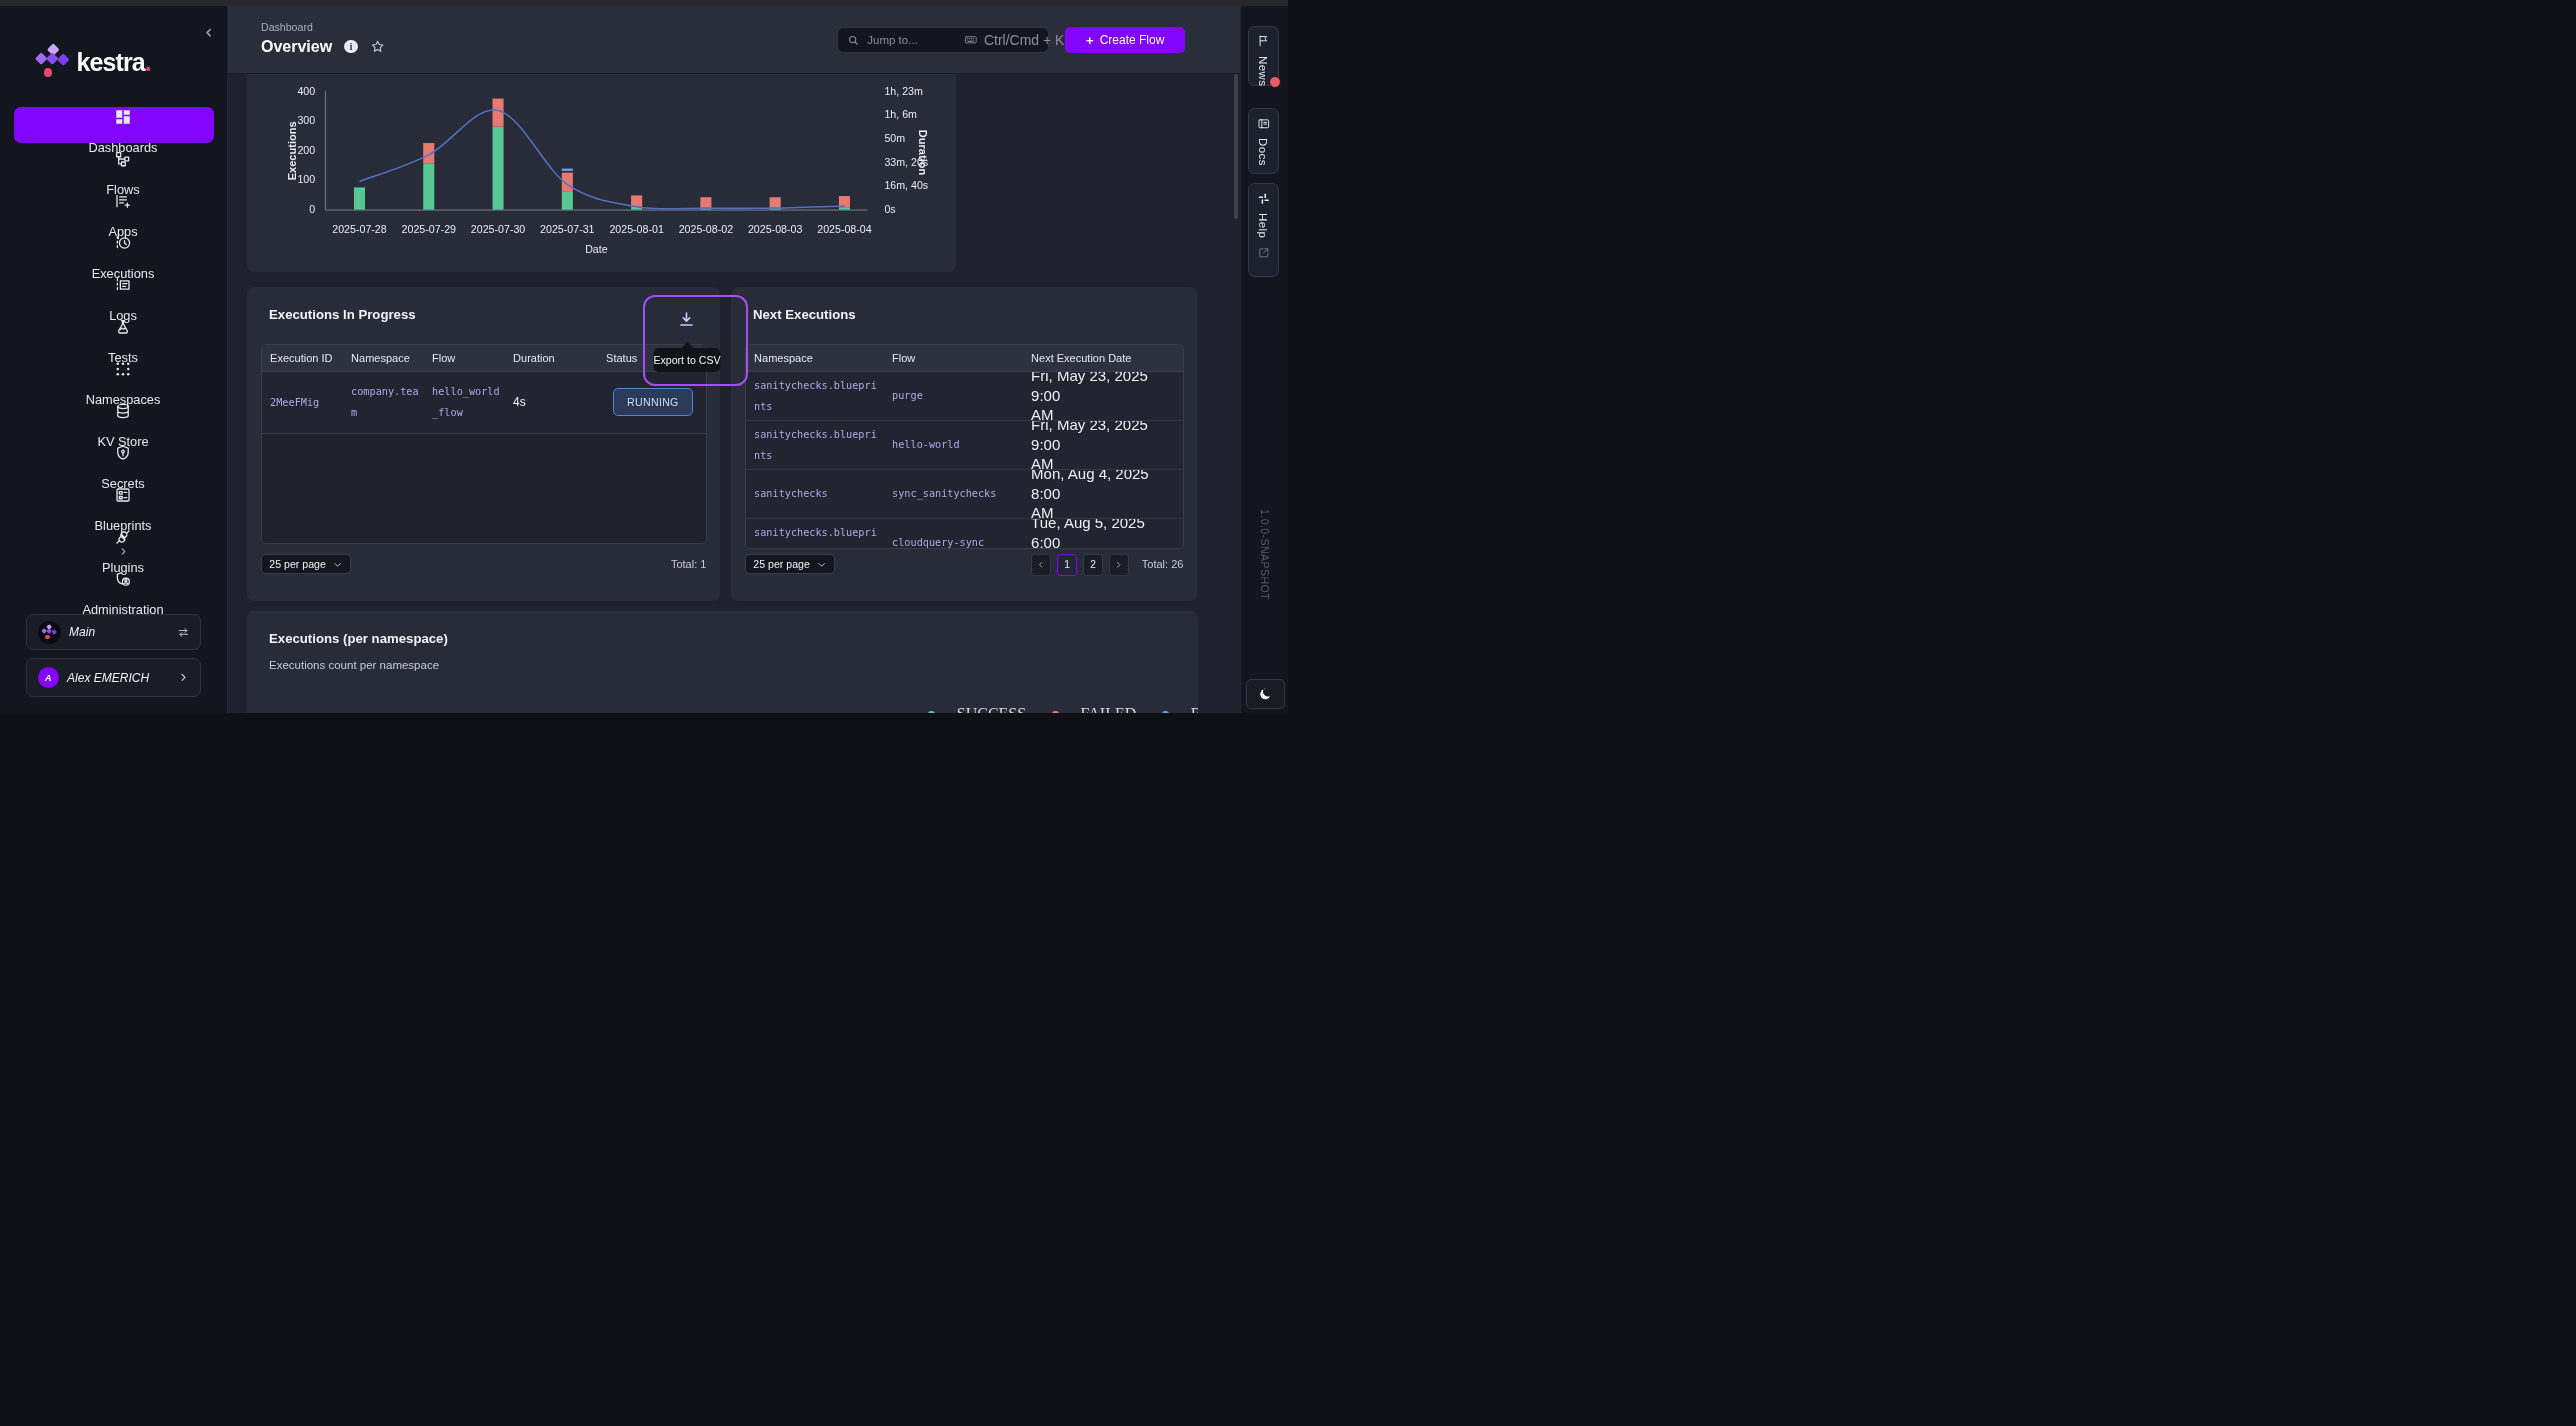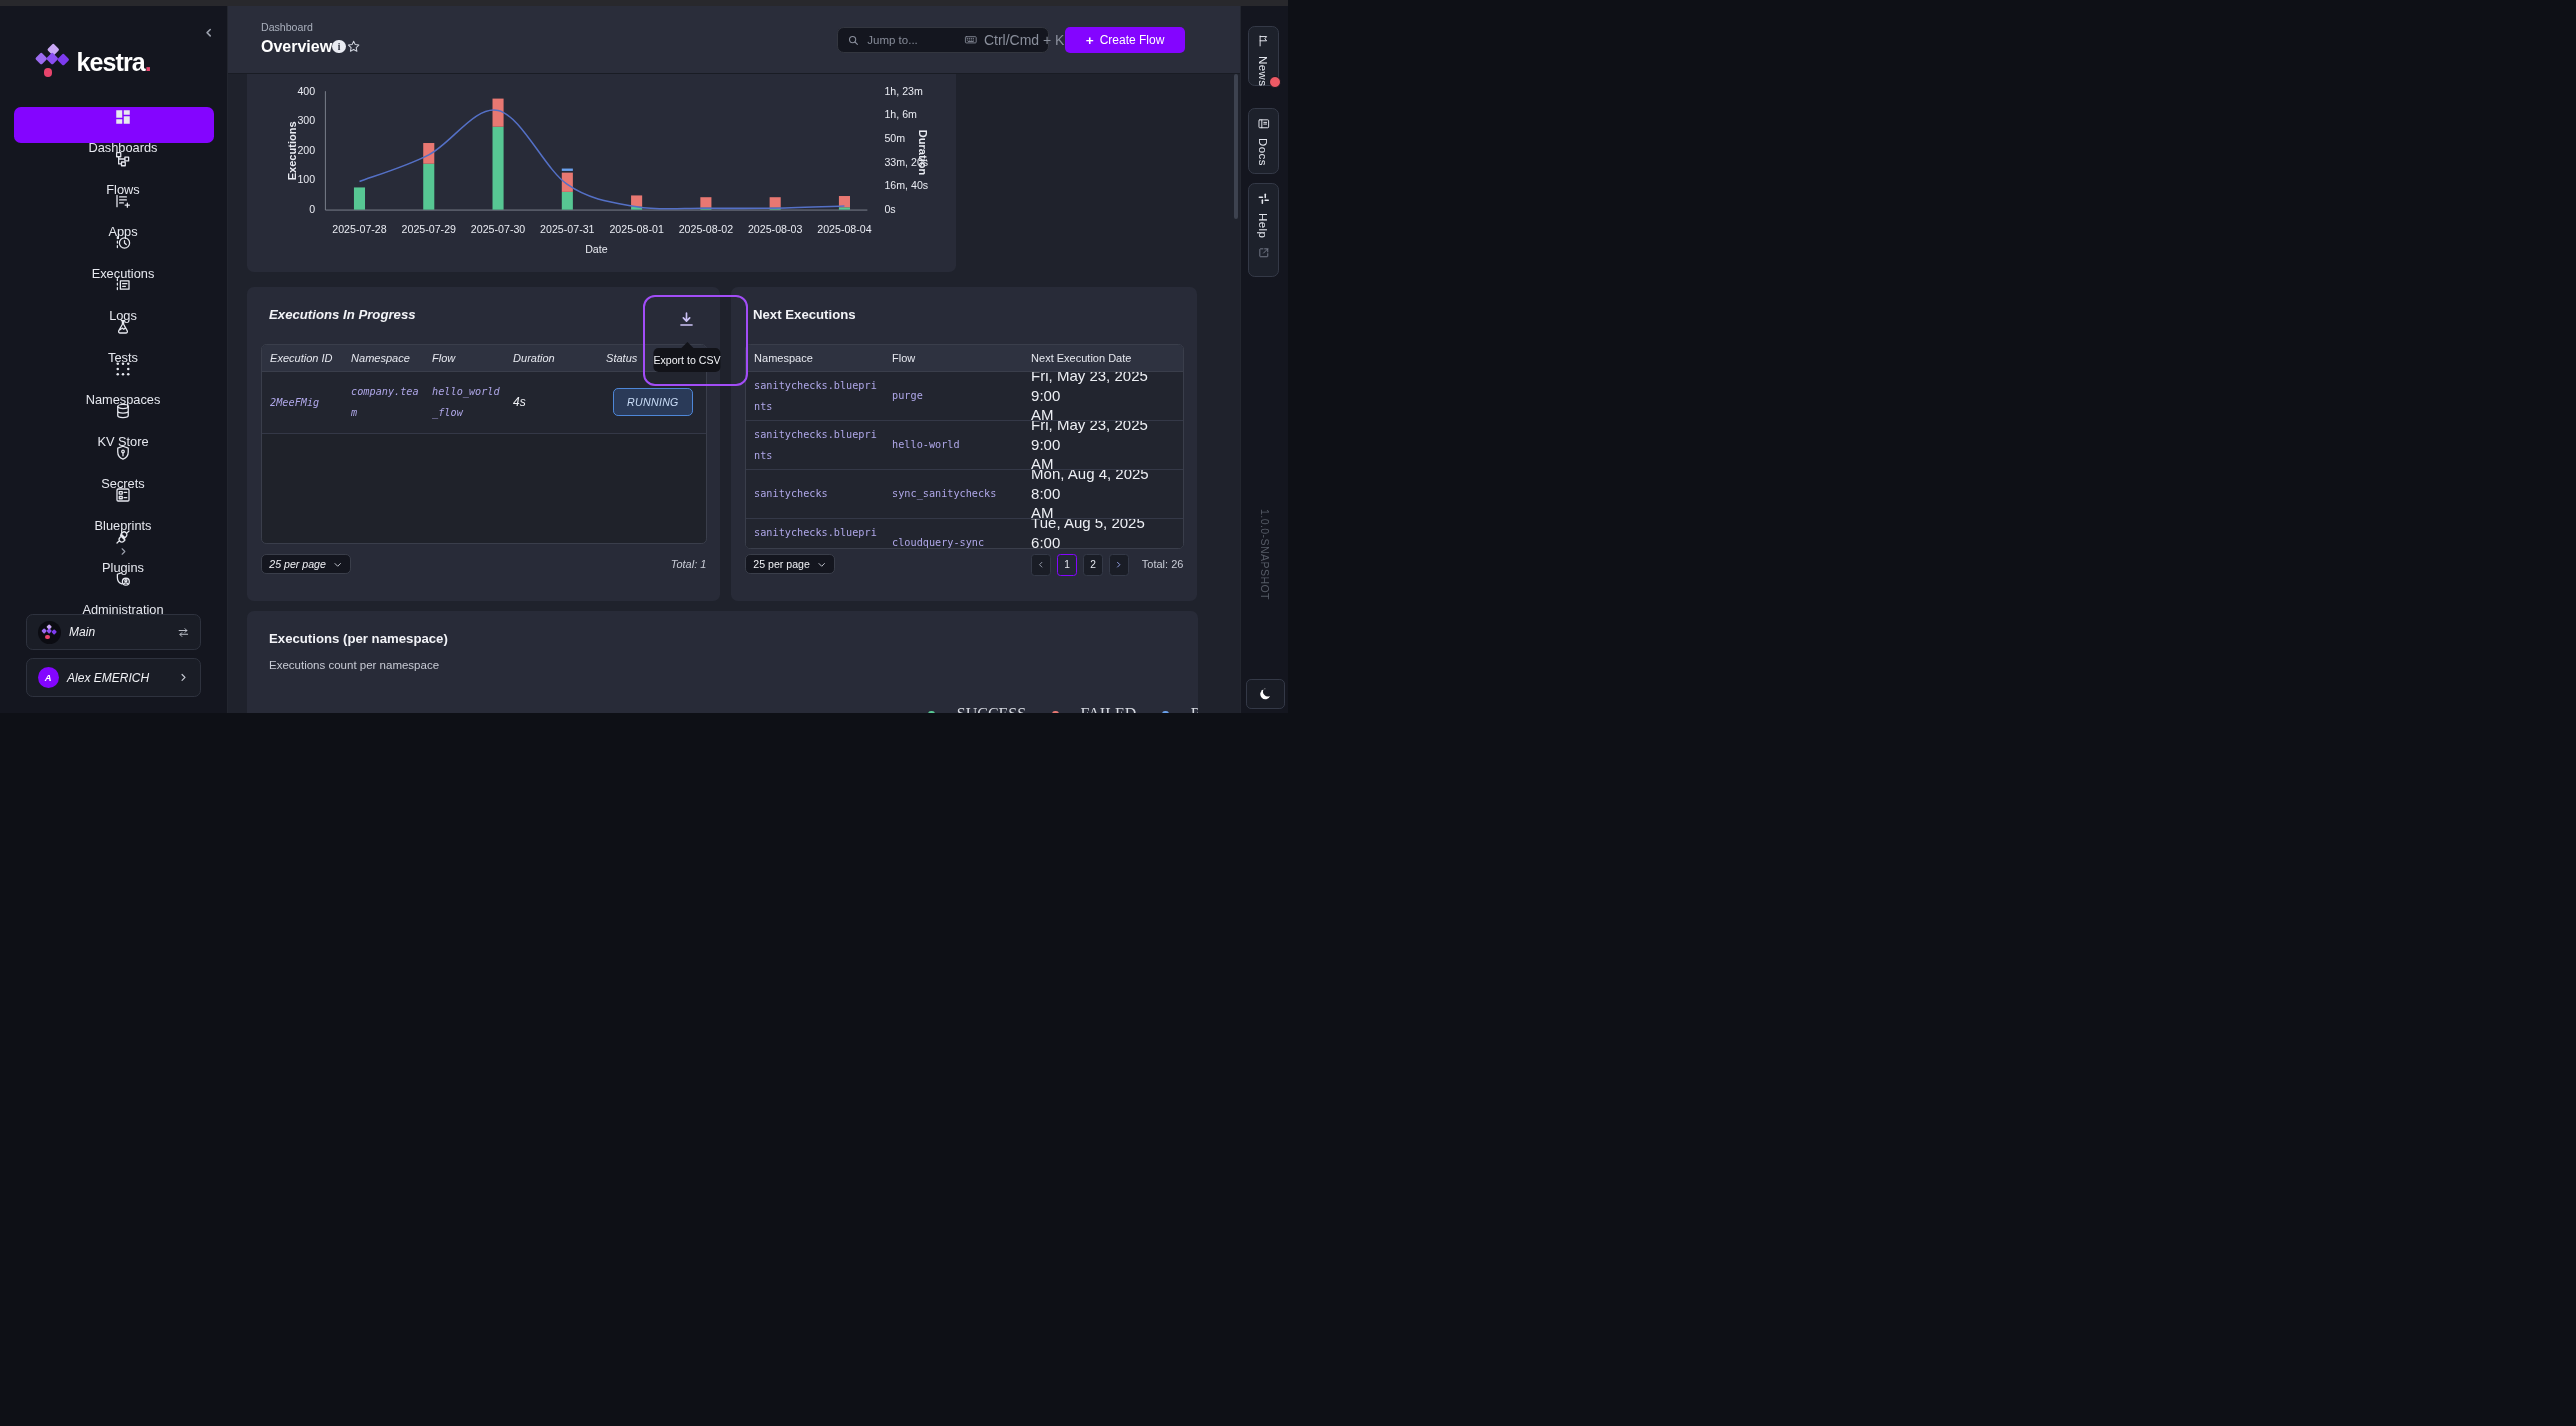--- a/index.html
+++ b/index.html
@@ -35,40 +35,40 @@
   .tenant-avatar{width:23px;height:23px;border-radius:50%;background:#0b0c12;position:relative;flex:none;}
   .tenant-avatar .ldia{width:4.3px;height:4.3px;border-radius:0.9px;}
   .tenant-avatar .ldot{width:4.3px;height:4.3px;}
   .user-avatar{width:21px;height:21px;border-radius:50%;background:#8405ff;color:#fff;font-size:9.4px;font-weight:bold;
                display:flex;align-items:center;justify-content:center;flex:none;}
   .side-box .lbl{flex:1;font-size:12px;color:#f0f1f5;}
   .side-box .right-ic{color:#c6cad3;display:flex;}
   .side-box .right-ic svg{width:12.8px;height:12.8px;}
   
   #breadcrumb{left:33px;top:14.5px;font-size:10.6px;color:#aab0bd;}
-  #page-title{left:33px;top:31.5px;font-size:16px;font-weight:bold;color:#fff;display:flex;align-items:center;gap:0;}
+  #page-title{left:33px;top:31.5px;font-size:16px;font-weight:bold;color:#fff;display:flex;align-items:center;gap:12px;}
   .info-badge{width:13.6px;height:13.6px;border-radius:50%;background:#e9ebf2;color:#2a2d3a;font-size:9.4px;font-weight:bold;
               display:inline-flex;align-items:center;justify-content:center;font-family:"Liberation Serif",serif;cursor:pointer;}
   .star{color:#d0d4de;cursor:pointer;display:flex;}
   .star svg{width:15.3px;height:15.3px;}
   #searchbox{left:609px;top:21px;width:212px;height:26.4px;background:#14161f;border:0.9px solid #33363f;border-radius:6.8px;
              display:flex;align-items:center;padding:0 8.5px;gap:6px;box-sizing:border-box;cursor:text;}
   #searchbox svg{flex:none;}
   #search-input{background:transparent;border:none;outline:none;color:#e6e8ef;font-size:11.5px;width:89px;
                 font-family:"Liberation Sans",sans-serif;}
   #search-input::placeholder{color:#878c99;}
   #search-shortcut{color:#8a8f9c;font-size:14px;white-space:nowrap;}
   #create-btn{left:837px;top:21px;width:120px;height:26.4px;background:#8405ff;border-radius:5.1px;color:#fff;
               font-size:12px;display:flex;align-items:center;justify-content:center;gap:6px;cursor:pointer;}
   #create-btn .plus{font-size:13.6px;font-weight:bold;}
   
   .card{position:absolute;background:#282b38;border-radius:6.8px;overflow:hidden;}
   #card-chart{left:19px;top:0;width:709px;height:198px;border-radius:0 0 6.8px 6.8px;}
   #card-donut{left:739px;top:0;width:230px;height:198px;border-radius:0 0 6.8px 6.8px;}
-  #card-inprogress{left:19px;top:213px;width:473px;height:314px;font-style:italic;}
+  #card-inprogress{left:19px;top:213px;width:473px;height:314px;}
   #card-next{left:503px;top:213px;width:466px;height:314px;}
   #card-ns{left:19px;top:537px;width:951px;height:187px;}
   .card-title{position:absolute;left:22px;top:20.4px;font-size:13.2px;font-weight:bold;color:#f2f3f7;}
   .card-sub{position:absolute;left:22px;top:48px;font-size:11.5px;color:#c8cbd5;}
   
   .tbl{position:absolute;border:0.9px solid #3a3e4b;border-radius:5.1px;overflow:hidden;box-sizing:border-box;background:#1f222a;}
   .tbl-head{display:grid;height:25.6px;background:#2e3240;border-bottom:0.9px solid #3a3e4b;align-items:center;}
   .tbl-head > div{padding:0 8.5px;font-size:11px;color:#e6e8ef;white-space:nowrap;overflow:hidden;}
   .tbl-row{display:grid;background:#22252f;border-bottom:0.9px solid #343847;cursor:pointer;}
   .tbl-row > div{padding:3.4px 8.5px;display:flex;flex-direction:column;justify-content:center;overflow:hidden;}

